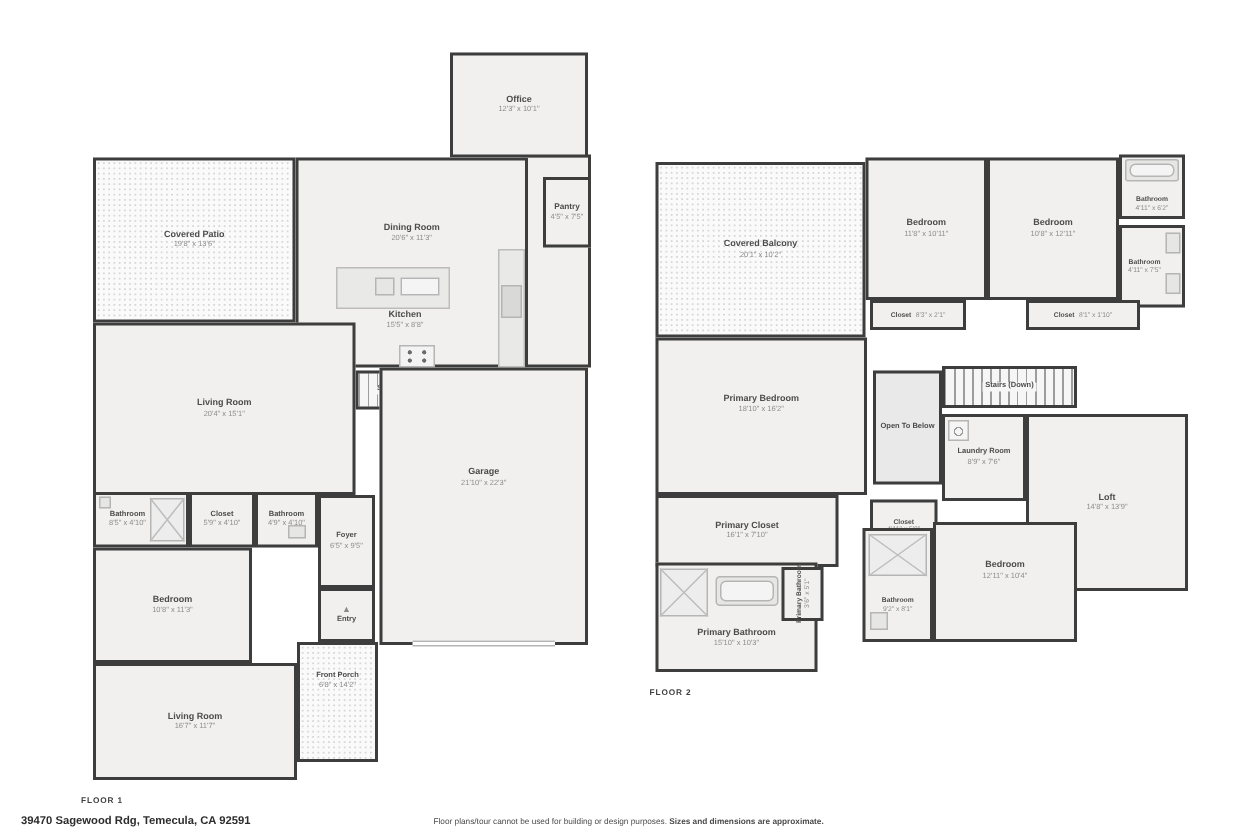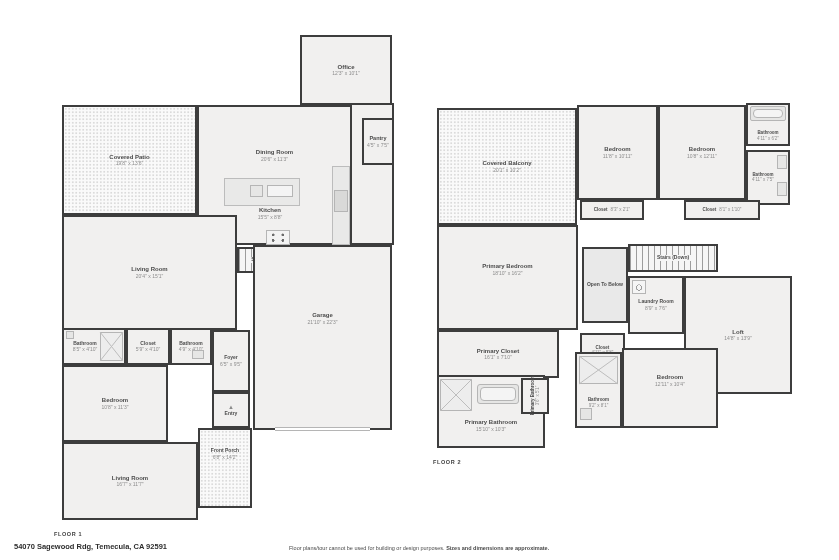--- a/index.html
+++ b/index.html
@@ -287,19 +287,19 @@
 
   <div class="room" style="left:622px;top:348px;width:96px;height:80px;justify-content:flex-start;padding-top:24px;">
     <div class="lbl">
         <span class="rname">Bedroom</span>
         <span class="rdims">12'11" x 10'4"</span>
       </div>
   </div>
 
   <div class="floortag" style="left:54px;top:531px;">FLOOR 1</div>
   <div class="floortag" style="left:433px;top:459px;">FLOOR 2</div>
-  <div class="address" style="left:14px;top:542px;">54070 Sagewood Rdg, Temecula, CA 92591</div>
+  <div class="address" style="left:14px;top:542px;">39470 Sagewood Rdg, Temecula, CA 92591</div>
   <div class="disclaimer" style="left:289px;top:545px;">
     <span>Floor plans/tour cannot be used for building or design purposes.</span>
     <b>Sizes and dimensions are approximate.</b>
   </div>
 
 </div>
 
 </body></html>

